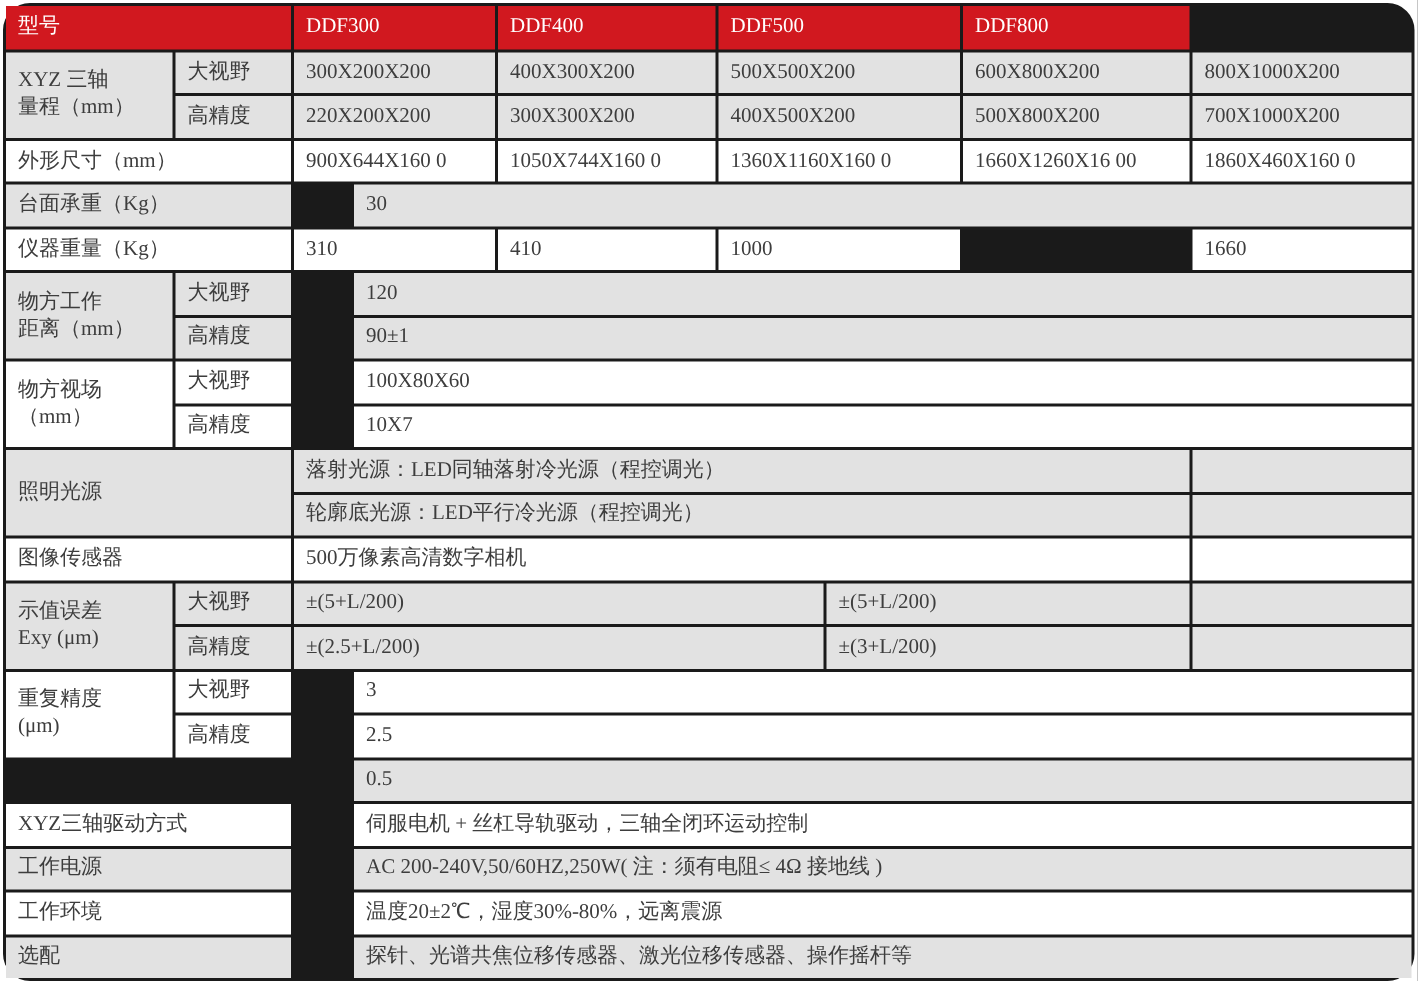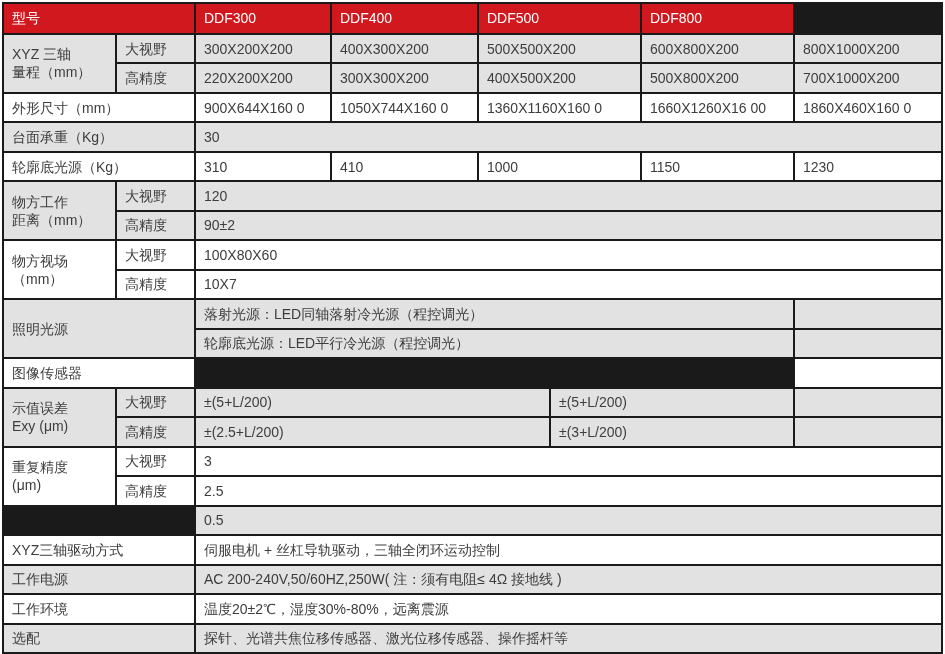--- a/index.html
+++ b/index.html
@@ -6,44 +6,45 @@
   .spec-table{
     box-sizing:border-box;
     width:941px;height:652px;
     margin:2px 0 0 2px;
     background:#1a1a1a;            
     padding:2px;
     display:grid;
     grid-template-columns:111px 77px 134px 145px 70px 89px 151px 1fr;
     grid-template-rows:29px repeat(21,1fr);
     gap:2px;
-    font-family:Liberation Sans, sans-serif;
+    font-family:Liberation Serif, serif;
     font-size:14px;
     color:#3d3d3d;
+    border-radius:18px;
   }
   .cell{
     display:flex;align-items:center;
     padding:0 8px;
     white-space:pre-line;
     line-height:1.3;
     overflow:hidden;
     background:#ffffff;
   }
   .gray{background:#e2e2e2;}
   .red{background:#d1181f;color:#ffffff;}
   
   .c1{grid-column:1/3;}   
   .cl{grid-column:1/2;}   
   .cs{grid-column:2/3;}   
   .v1{grid-column:3/4;}
   .v2{grid-column:4/5;}
   .v3{grid-column:5/7;}
   .v4{grid-column:7/8;text-align:right;}
   .v5{grid-column:8/9;}
-  .vall{grid-column:3/9;}
+  .vall{grid-column:3/9;margin-left:40px;}
   .v47{grid-column:3/8;}     
   .vleft{grid-column:3/6;}   
   .vright{grid-column:6/8;}  
 </style>
 </head>
 <body>
 
 <div class="spec-table">
 
   <div class="cell red c1" style="grid-row:1">型号</div>
@@ -70,48 +71,48 @@
   <div class="cell c1" style="grid-row:4">外形尺寸（mm）</div>
   <div class="cell v1" style="grid-row:4">900X644X160 0</div>
   <div class="cell v2" style="grid-row:4">1050X744X160 0</div>
   <div class="cell v3" style="grid-row:4">1360X1160X160 0</div>
   <div class="cell v4" style="grid-row:4">1660X1260X16 00</div>
   <div class="cell v5" style="grid-row:4">1860X460X160 0</div>
 
   <div class="cell gray c1" style="grid-row:5">台面承重（Kg）</div>
   <div class="cell gray vall" style="grid-row:5">30</div>
 
-  <div class="cell c1" style="grid-row:6">轮廓底光源（Kg）</div>
+  <div class="cell c1" style="grid-row:6">仪器重量（Kg）</div>
   <div class="cell v1" style="grid-row:6">310</div>
   <div class="cell v2" style="grid-row:6">410</div>
   <div class="cell v3" style="grid-row:6">1000</div>
-  <div class="cell v4" style="grid-row:6">1150</div>
-  <div class="cell v5" style="grid-row:6">1230</div>
+  <div class="cell v5" style="grid-row:6">1660</div>
 
   <div class="cell gray cl" style="grid-row:7/9">物方工作
 距离（mm）</div>
   <div class="cell gray cs" style="grid-row:7">大视野</div>
   <div class="cell gray vall" style="grid-row:7">120</div>
   <div class="cell gray cs" style="grid-row:8">高精度</div>
-  <div class="cell gray vall" style="grid-row:8">90±2</div>
+  <div class="cell gray vall" style="grid-row:8">90±1</div>
 
   <div class="cell cl" style="grid-row:9/11">物方视场
 （mm）</div>
   <div class="cell cs" style="grid-row:9">大视野</div>
   <div class="cell vall" style="grid-row:9">100X80X60</div>
   <div class="cell cs" style="grid-row:10">高精度</div>
   <div class="cell vall" style="grid-row:10">10X7</div>
 
   <div class="cell gray c1" style="grid-row:11/13">照明光源</div>
   <div class="cell gray v47" style="grid-row:11">落射光源：LED同轴落射冷光源（程控调光）</div>
   <div class="cell gray v5" style="grid-row:11"></div>
   <div class="cell gray v47" style="grid-row:12">轮廓底光源：LED平行冷光源（程控调光）</div>
   <div class="cell gray v5" style="grid-row:12"></div>
 
   <div class="cell c1" style="grid-row:13">图像传感器</div>
+  <div class="cell v47" style="grid-row:13">500万像素高清数字相机</div>
   <div class="cell v5" style="grid-row:13"></div>
 
   <div class="cell gray cl" style="grid-row:14/16">示值误差
 Exy (μm)</div>
   <div class="cell gray cs" style="grid-row:14">大视野</div>
   <div class="cell gray vleft" style="grid-row:14">±(5+L/200)</div>
   <div class="cell gray vright" style="grid-row:14">±(5+L/200)</div>
   <div class="cell gray v5" style="grid-row:14"></div>
   <div class="cell gray cs" style="grid-row:15">高精度</div>
   <div class="cell gray vleft" style="grid-row:15">±(2.5+L/200)</div>

